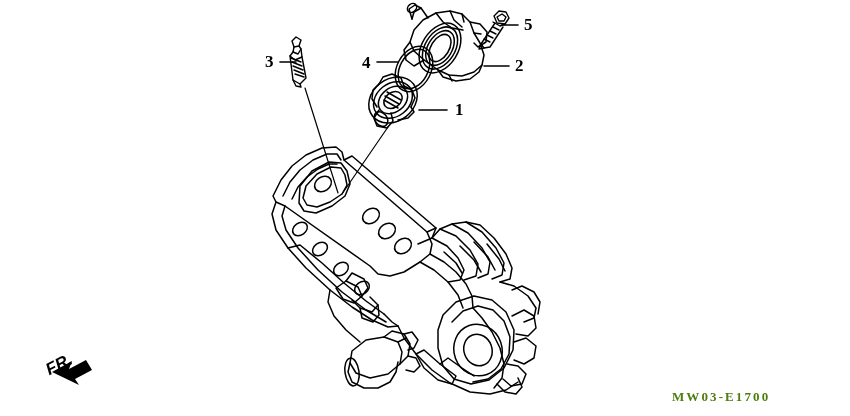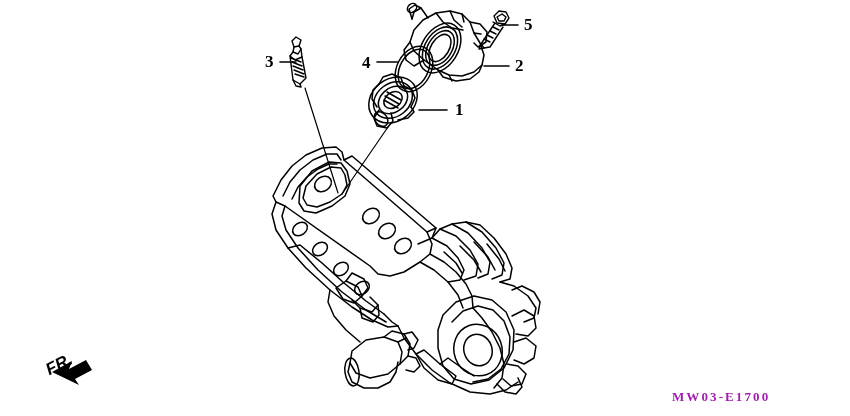--- a/index.html
+++ b/index.html
@@ -36,21 +36,21 @@
     user-select: none;
   }
   #partcode {
     position: absolute;
     left: 672px;
     top: 389px;
     font-family: "Liberation Serif", serif;
     font-size: 13px;
     font-weight: 700;
     letter-spacing: 2.1px;
-    color: #a21caf;
+    color: #4d7c0f;
     white-space: nowrap;
   }
   #fr-label {
     position: absolute;
     left: 47px;
     top: 361px;
     font-family: "Liberation Sans", sans-serif;
     font-size: 17px;
     font-weight: 700;
     font-style: italic;

